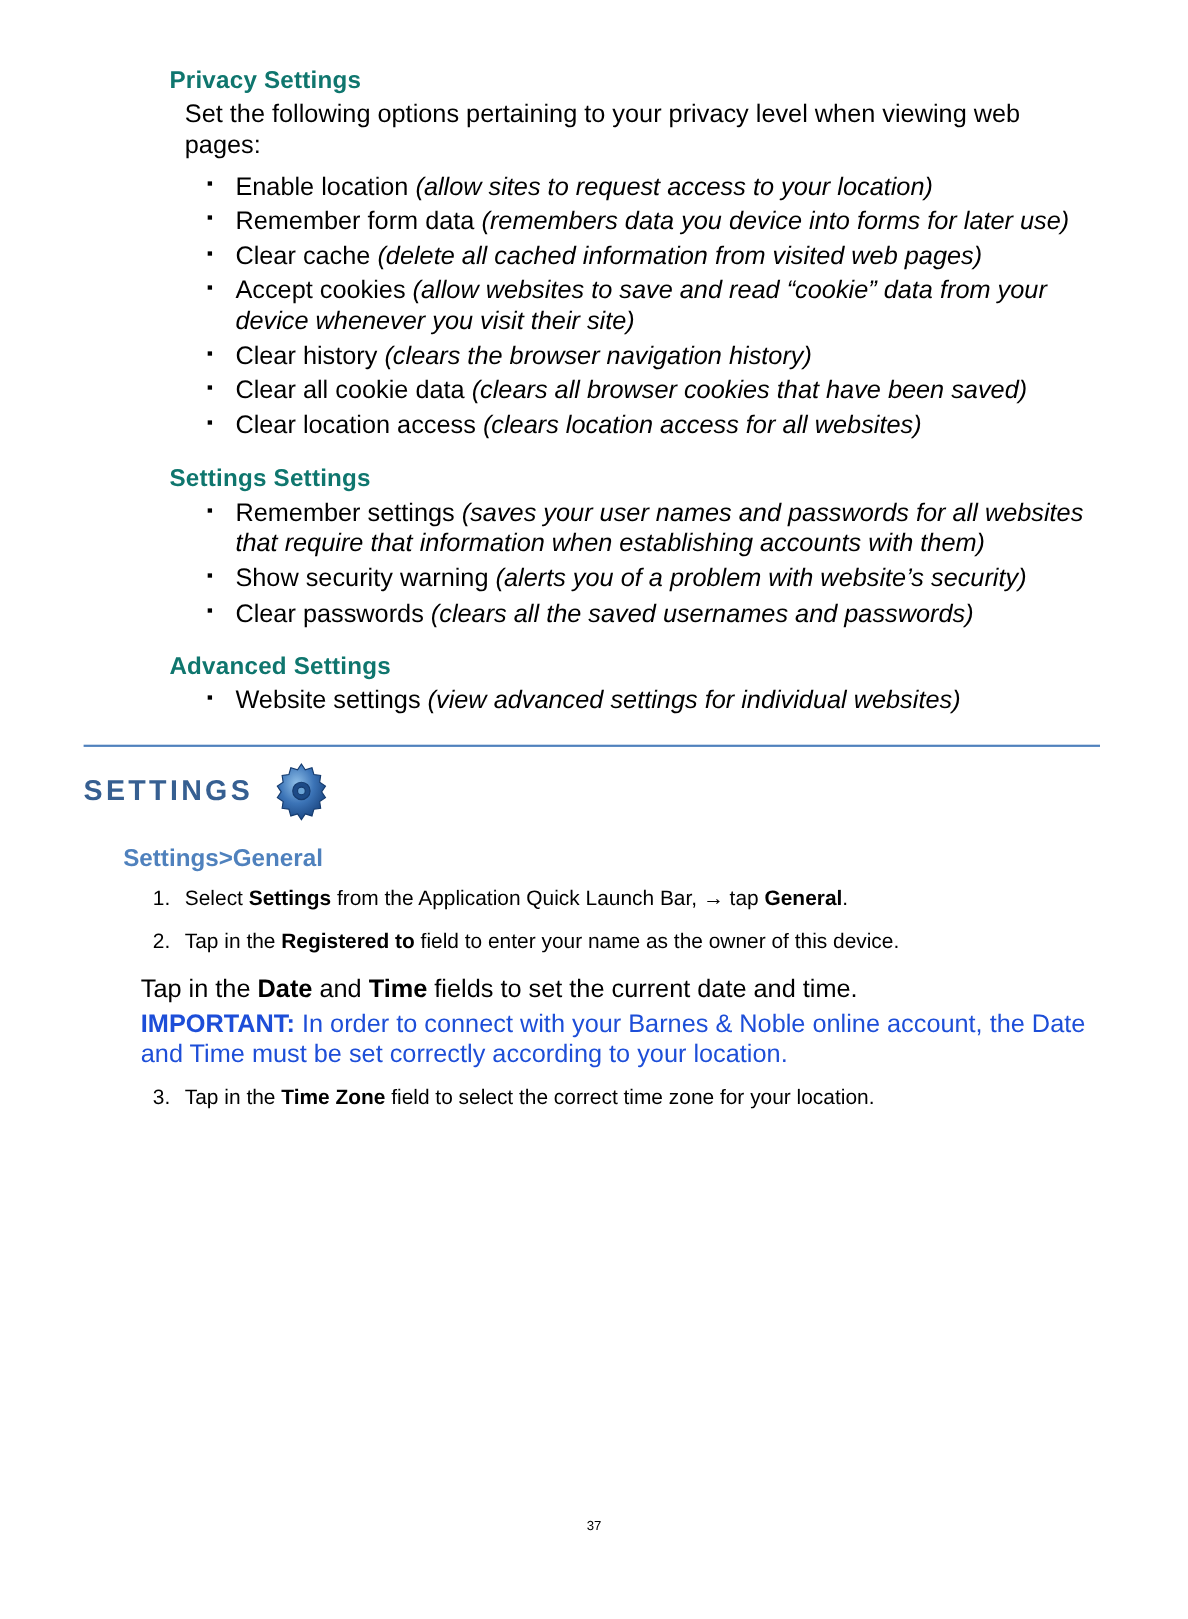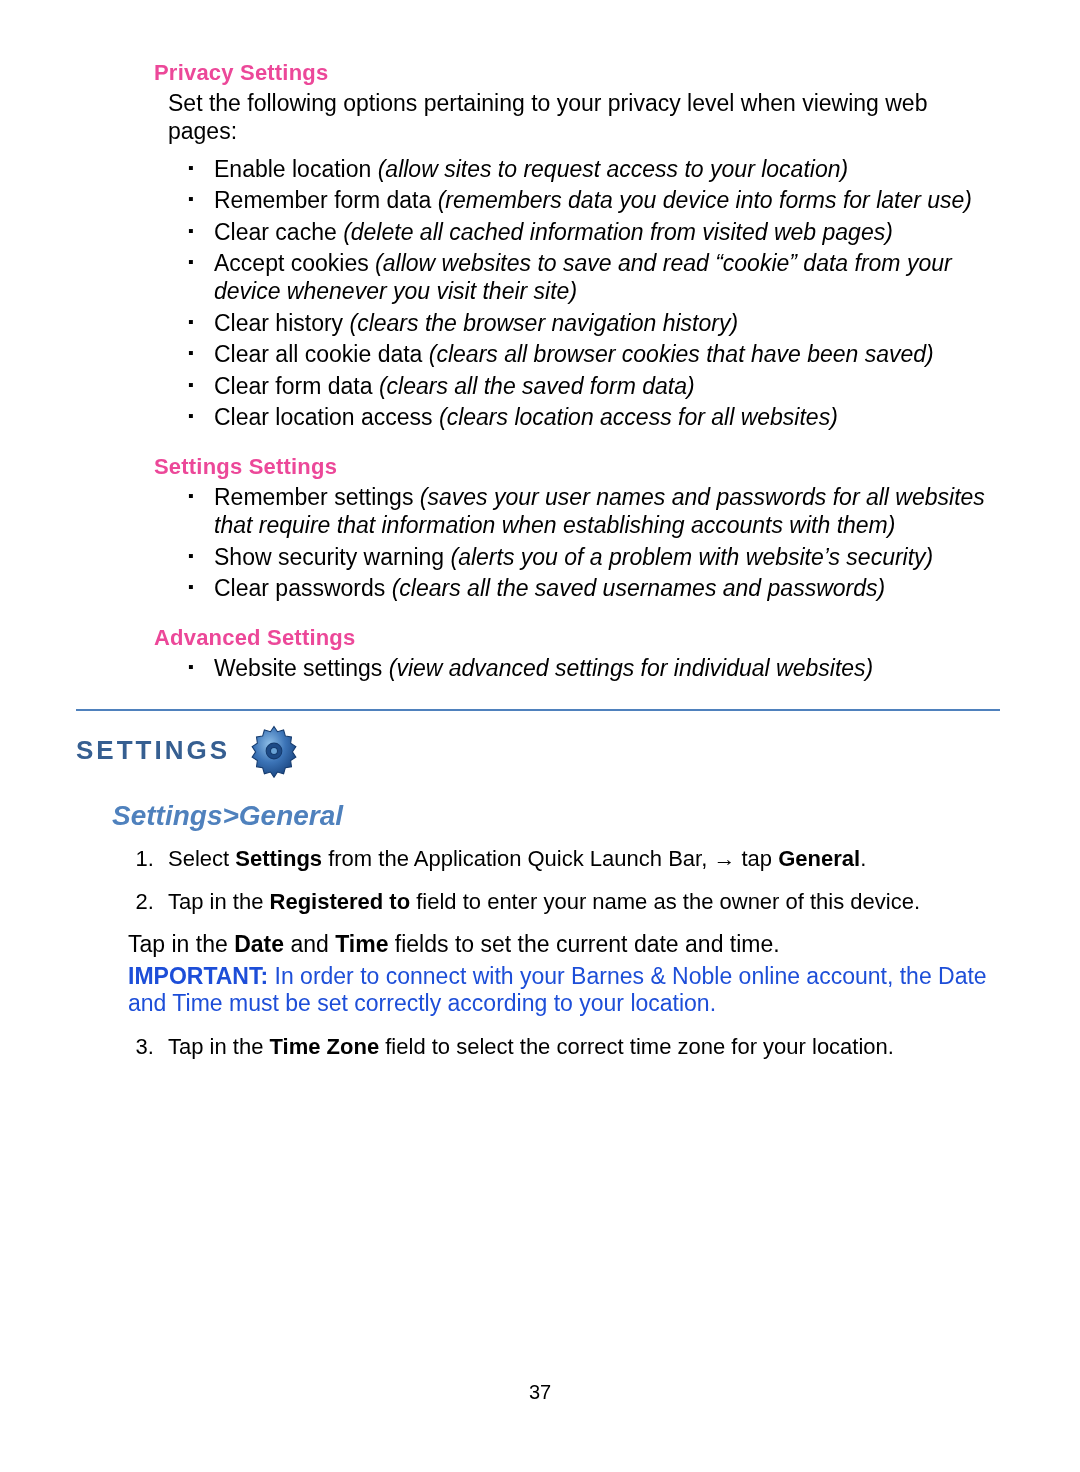--- a/index.html
+++ b/index.html
@@ -11,21 +11,21 @@
   color:#000;
   line-height:1.2;
   position:relative;
 }
 .page{
   position:absolute;
   left:76px;top:60px;
   width:924px;
 }
 .h4{
-  color:#ec4899;
+  color:#0f766e;
   font-family:"Segoe UI",Arial;
   font-weight:700;
   font-size:22px;
   margin:0 0 4px 78px;
   letter-spacing:.2px;
 }
 .intro{
   margin:0 0 10px 92px;
 }
 ul.bullets{
@@ -59,56 +59,54 @@
   font-family:"Segoe UI",Arial;
   font-weight:700;
   font-size:26px;
   letter-spacing:3px;
 }
 .gear{width:60px;height:56px;display:block}
 .sub-h{
   color:#4f81bd;
   font-family:"Segoe UI",Arial;
   font-weight:700;
-  font-size:28px;
+  font-size:22px;
   margin:0 0 14px 36px;
-  font-style:italic;
 }
 ol.steps{
   margin:0 0 0 56px;
   padding:0 0 0 28px;
-  font-size:22px;
+  font-size:19px;
 }
 ol.steps li{padding:0 0 16px 8px}
 .para{margin:0 0 4px 52px}
 .red{color:#1d4ed8}
 .mb-big{margin-bottom:22px}
 .footer-num{
   position:absolute;
   left:0;right:0;top:1380px;
   text-align:center;
-  font-size:20px;
+  font-size:12px;
   color:#000;
 }
 </style>
 </head>
 <body>
 
 <div class="page">
 
   <div class="h4">Privacy Settings</div>
   <p class="intro">Set the following options pertaining to your privacy level when viewing web pages:</p>
   <ul class="bullets">
     <li><span>Enable location </span><span class="ital">(allow sites to request access to your location)</span></li>
     <li><span>Remember form data </span><span class="ital">(remembers data you device into forms for later use)</span></li>
     <li><span>Clear cache </span><span class="ital">(delete all cached information from visited web pages)</span></li>
     <li><span>Accept cookies </span><span class="ital">(allow websites to save and read “cookie” data from your device whenever you visit their site)</span></li>
     <li><span>Clear history </span><span class="ital">(clears the browser navigation history)</span></li>
     <li><span>Clear all cookie data </span><span class="ital">(clears all browser cookies that have been saved)</span></li>
-    <li><span>Clear form data </span><span class="ital">(clears all the saved form data)</span></li>
     <li><span>Clear location access </span><span class="ital">(clears location access for all websites)</span></li>
   </ul>
 
   <div class="h4">Settings Settings</div>
   <ul class="bullets">
     <li><span>Remember settings </span><span class="ital">(saves your user names and passwords for all websites that require that information when establishing accounts with them)</span></li>
     <li><span>Show security warning </span><span class="ital">(alerts you of a problem with website’s security)</span></li>
     <li><span>Clear passwords </span><span class="ital">(clears all the saved usernames and passwords)</span></li>
   </ul>
 

